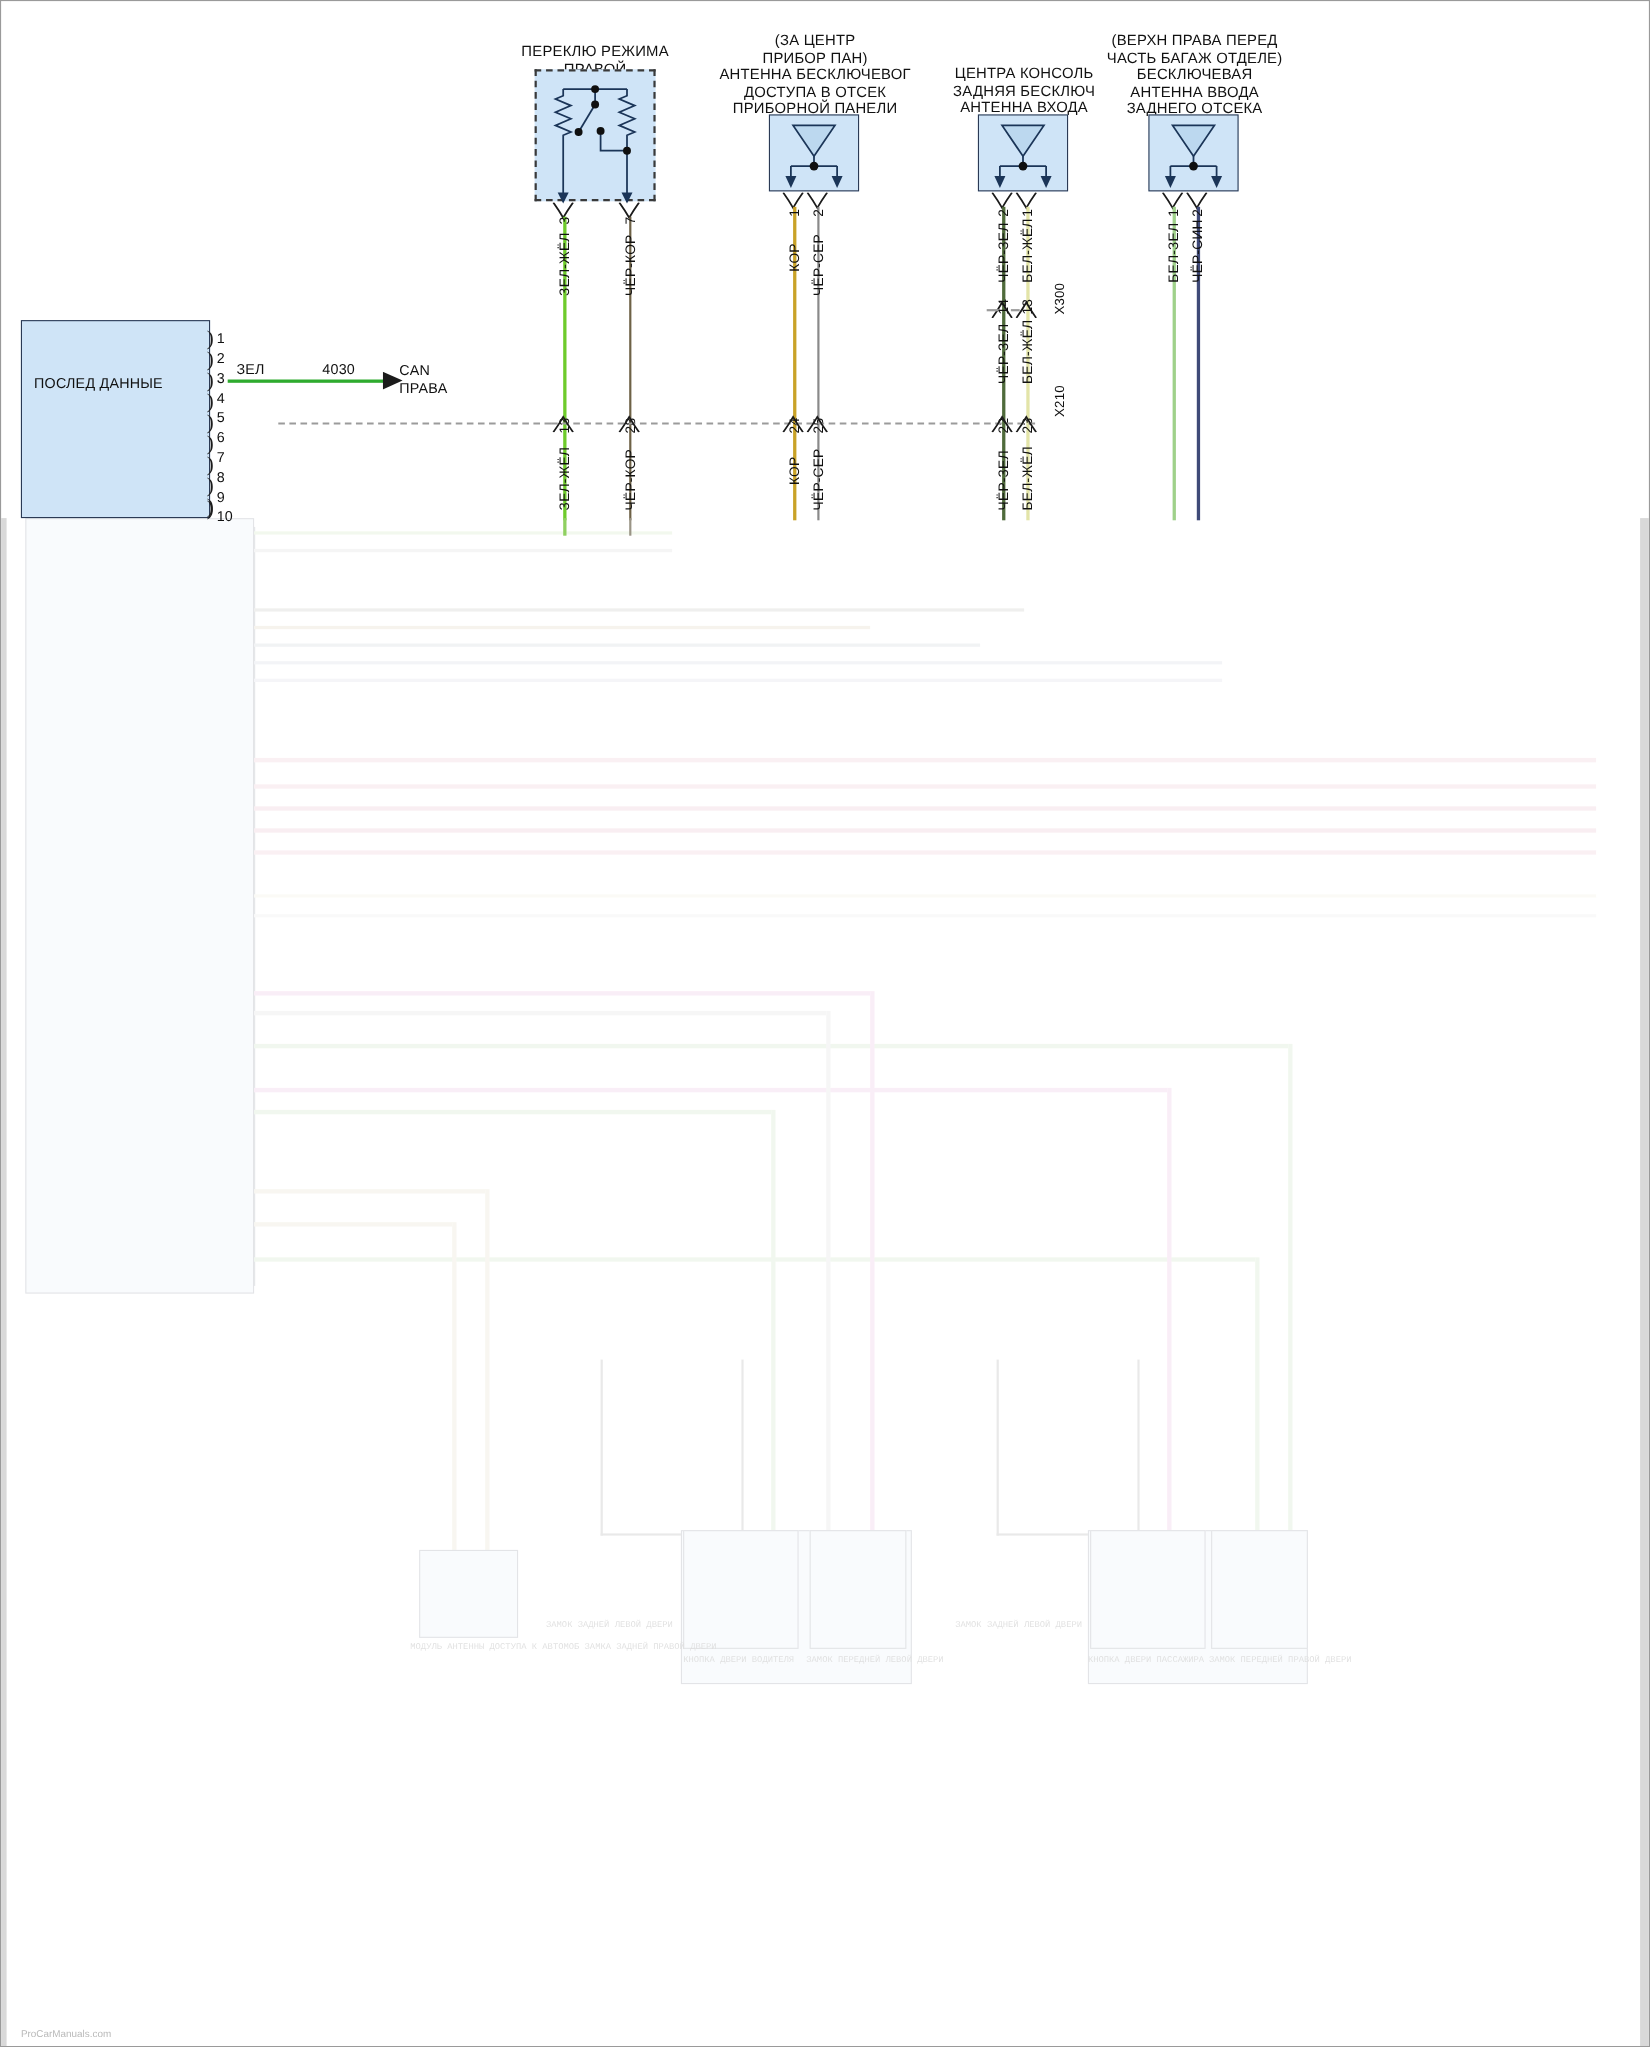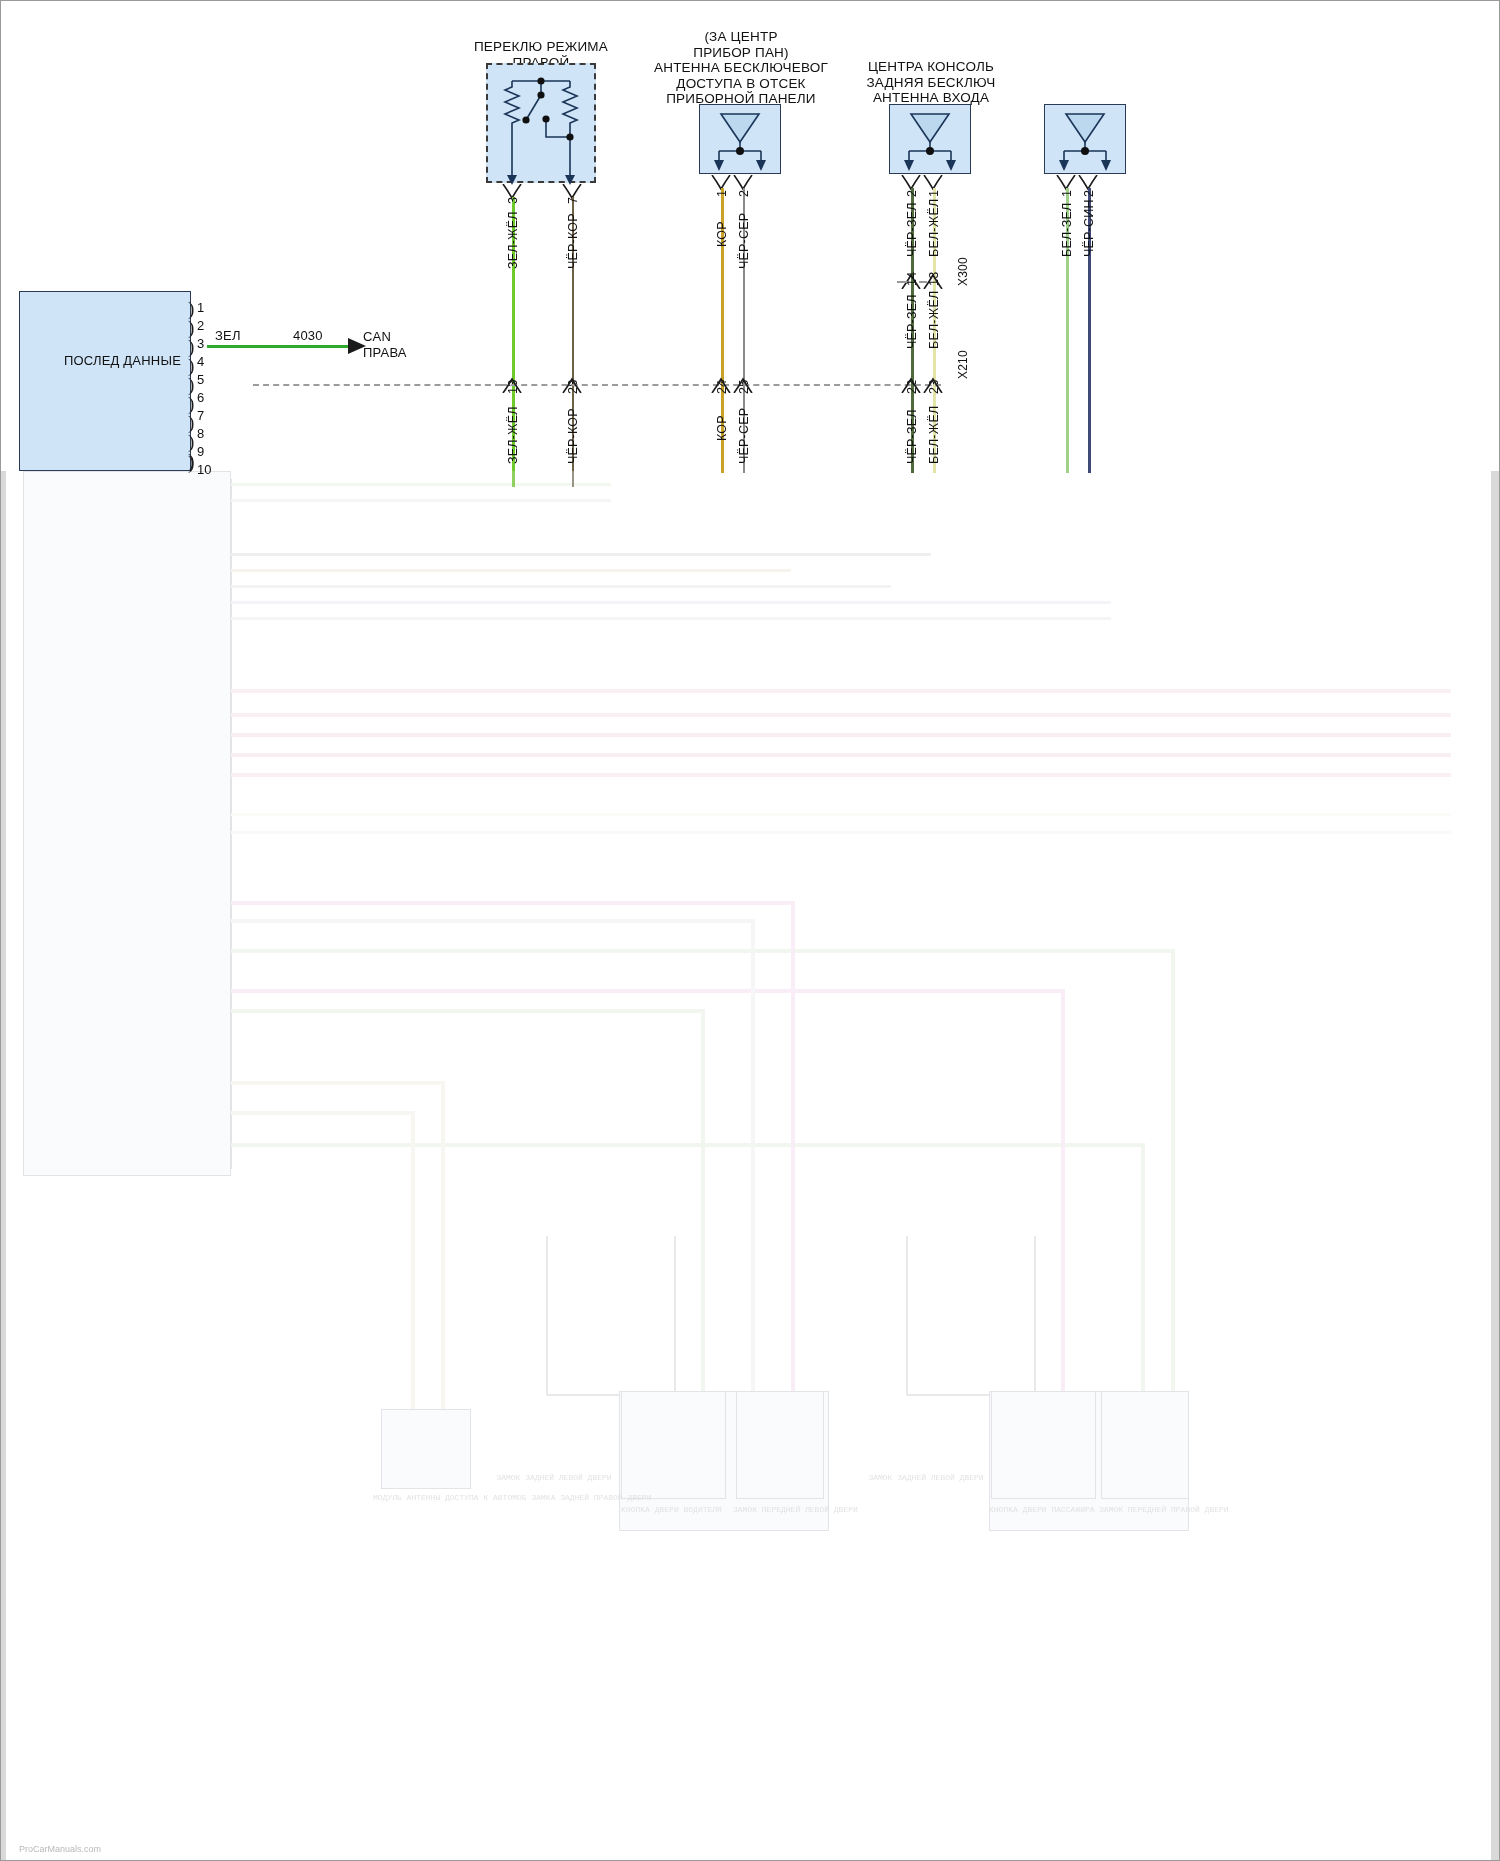--- a/index.html
+++ b/index.html
@@ -150,21 +150,21 @@
     <div class="ftxt" style="left:372px; top:1022px; width:110px; ">МОДУЛЬ АНТЕННЫ ДОСТУПА К АВТОМОБ ЗАМКА ЗАДНЕЙ ПРАВОЙ ДВЕРИ</div>
     <div class="ftxt" style="left:488px; top:1002px; width:130px; text-align:center;">ЗАМОК ЗАДНЕЙ ЛЕВОЙ ДВЕРИ</div>
     <div class="ftxt" style="left:618px; top:1034px; width:105px; text-align:center;">КНОПКА ДВЕРИ ВОДИТЕЛЯ</div>
     <div class="ftxt" style="left:732px; top:1034px; width:95px; text-align:center;">ЗАМОК ПЕРЕДНЕЙ ЛЕВОЙ ДВЕРИ</div>
     <div class="ftxt" style="left:988px; top:1034px; width:105px; text-align:center;">КНОПКА ДВЕРИ ПАССАЖИРА</div>
     <div class="ftxt" style="left:1098px; top:1034px; width:95px; text-align:right;">ЗАМОК ПЕРЕДНЕЙ ПРАВОЙ ДВЕРИ</div>
     <div class="ftxt" style="left:860px; top:1002px; width:130px; text-align:center;">ЗАМОК ЗАДНЕЙ ЛЕВОЙ ДВЕРИ</div>
   </div>
 
   <div class="box" style="left:18px; top:290px; width:172px; height:180px;"></div>
-  <div class="lbl" style="left:30px; top:340px; width:150px; text-align:right; font-size:13px;margin-top:12px;">ПОСЛЕД ДАННЫЕ</div>
+  <div class="lbl" style="left:30px; top:340px; width:150px; text-align:left; font-size:13px;">ПОСЛЕД ДАННЫЕ</div>
 
   <div class="pinbr" style="left:187px; top:298px;">)</div>
   <div class="pinbr" style="left:187px; top:317px;">)</div>
   <div class="pinbr" style="left:187px; top:336px;">)</div>
   <div class="pinbr" style="left:187px; top:355px;">)</div>
   <div class="pinbr" style="left:187px; top:374px;">)</div>
   <div class="pinbr" style="left:187px; top:393px;">)</div>
   <div class="pinbr" style="left:187px; top:412px;">)</div>
   <div class="pinbr" style="left:187px; top:431px;">)</div>
   <div class="pinbr" style="left:187px; top:450px;">)</div>
@@ -317,20 +317,25 @@
 
   <div class="vlbl" style="left:904px; top:348px;">ЧЁР-ЗЕЛ</div>
   <div class="vlbl" style="left:926px; top:348px;">БЕЛ-ЖЁЛ</div>
   <div class="vlbl" style="left:955px; top:378px; font-size:12px;">X210</div>
 
   <div class="vlbl" style="left:904px; top:393px;">22</div>
   <div class="vlbl" style="left:926px; top:393px;">23</div>
   <div class="vlbl" style="left:904px; top:463px;">ЧЁР-ЗЕЛ</div>
   <div class="vlbl" style="left:926px; top:463px;">БЕЛ-ЖЁЛ</div>
 
+  <div class="lbl" style="left:985px; top:28px; width:200px;">(ВЕРХН ПРАВА ПЕРЕД
+ЧАСТЬ БАГАЖ ОТДЕЛЕ)
+БЕСКЛЮЧЕВАЯ
+АНТЕННА ВВОДА
+ЗАДНЕГО ОТСЕКА</div>
   <div class="box" style="left:1043px; top:103px; width:82px; height:70px;"></div>
   <svg style="position:absolute; left:1043px; top:103px;" width="82" height="72" viewBox="0 0 82 72">
     <polygon points="22,10 60,10 41,38" fill="#bcd8ef" stroke="#1b3558" stroke-width="1.6"></polygon>
     <path d="M41 38 L41 47" stroke="#1b3558" stroke-width="1.6"></path>
     <path d="M20 47 L62 47" stroke="#1b3558" stroke-width="1.6"></path>
     <path d="M20 47 L20 62 M62 47 L62 62" stroke="#1b3558" stroke-width="1.6"></path>
     <circle cx="41" cy="47" r="4" fill="#101010"></circle>
     <polygon points="15,56 25,56 20,67" fill="#1b3558"></polygon>
     <polygon points="57,56 67,56 62,67" fill="#1b3558"></polygon>
   </svg>

